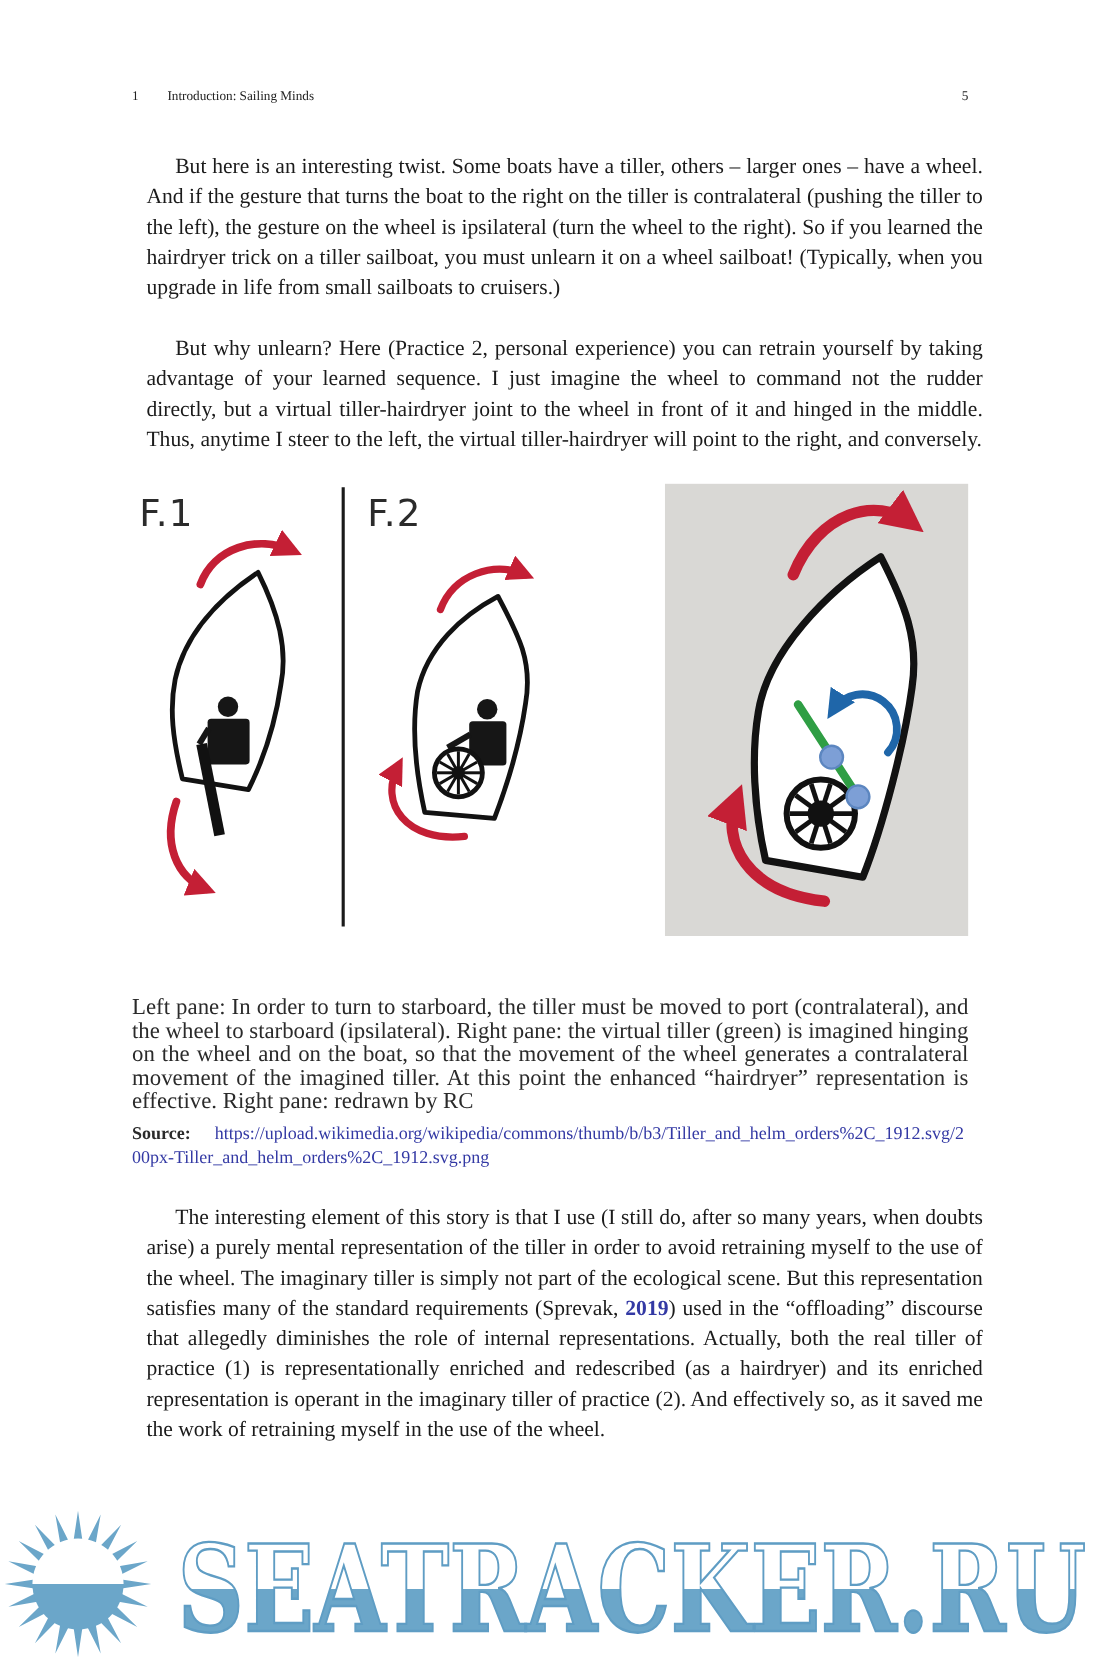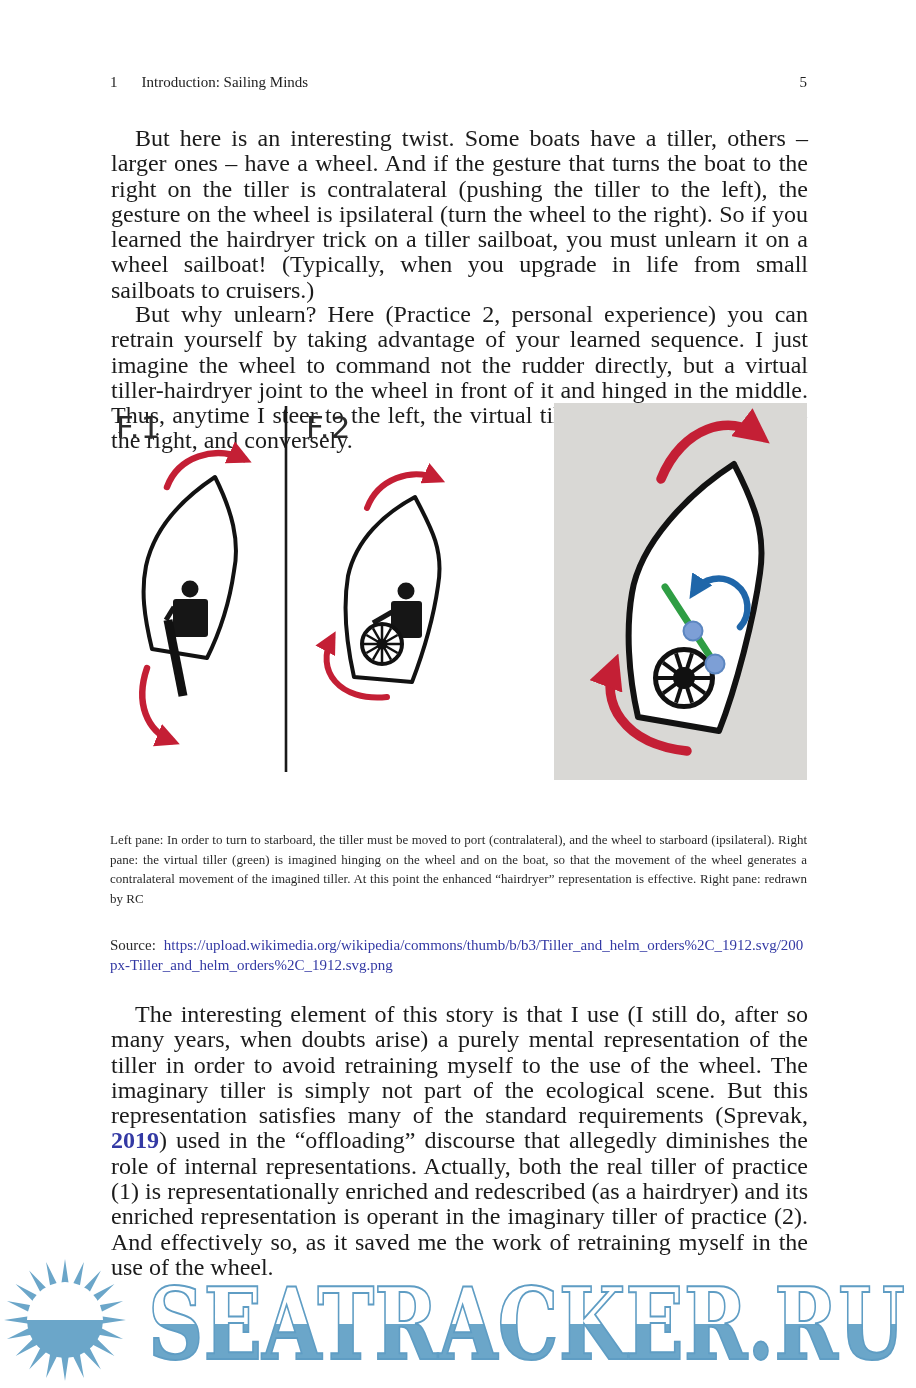--- a/index.html
+++ b/index.html
@@ -9,49 +9,49 @@
   }
   *{margin:0;padding:0;box-sizing:border-box;}
   html,body{width:916px;height:1388px;}
   body{
     position:relative;background:#ffffff;overflow:hidden;
     font-family:"Liberation Serif","DejaVu Serif",serif;color:var(--ink);
   }
   .abs{position:absolute;}
   
   #running-head{top:74px;left:110px;width:697px;display:flex;justify-content:space-between;
-    font-size:15px;color:#222;}
+    font-size:11px;color:#222;}
   #running-head .chap-num{margin-right:24px;}
   
-  .body-para{left:111px;width:697px;font-size:24px;line-height:25.3px;
+  .body-para{left:122px;width:697px;font-size:18px;line-height:25.3px;
     text-align:justify;text-indent:24px;color:var(--ink);}
   #para1{top:126px;}
-  #para2{top:278px;margin-top:24px;}
+  #para2{top:278px;}
   #para3{top:1002px;}
   .inline-link{color:var(--link-blue);text-decoration:none;cursor:pointer;font-weight:bold;}
   
   #figure-block{top:401px;left:110px;width:697px;height:380px;}
   #fig-left{position:absolute;left:0;top:0;}
   #fig-right{position:absolute;left:444px;top:2px;}
   .pane-label{font-family:"DejaVu Sans","Liberation Sans",sans-serif;font-size:31px;
     letter-spacing:1px;fill:#2b2b2b;}
   .hull{fill:#ffffff;stroke:#121212;stroke-width:4;stroke-linejoin:round;}
   .hull-thick{fill:#ffffff;stroke:#121212;stroke-width:6;stroke-linejoin:round;}
   .person{fill:#161616;}
   .arrow-red{fill:none;stroke:var(--arrow-red);stroke-linecap:round;}
   .arrow-blue{fill:none;stroke:var(--wheel-arrow-blue);stroke-linecap:round;}
   .marker-red{fill:var(--arrow-red);}
   .marker-blue{fill:var(--wheel-arrow-blue);}
   .divider{stroke:#1a1a1a;stroke-width:2.6;}
   
-  #caption-block{top:830px;left:110px;width:697px;font-size:13px;line-height:19.5px;
+  #caption-block{top:830px;left:110px;width:697px;font-size:19px;line-height:19.5px;
     text-align:justify;color:#2a2a2a;}
   #source-block{top:936px;left:110px;width:697px;font-size:15px;line-height:19.5px;
     color:#2a2a2a;word-break:break-all;}
-  #source-block .src-label{margin-right:8px;}
+  #source-block .src-label{margin-right:20px;font-weight:bold;}
   .src-link{color:var(--link-blue);text-decoration:none;cursor:pointer;}
   
   #watermark{left:0;bottom:0;width:916px;height:132px;}
   #wm-text{font-family:"DejaVu Serif","Liberation Serif",serif;font-weight:bold;
     font-size:100px;stroke:#5f9dc4;stroke-width:2px;}
 </style>
 </head>
 <body>
 
 <div id="running-head" class="abs">

